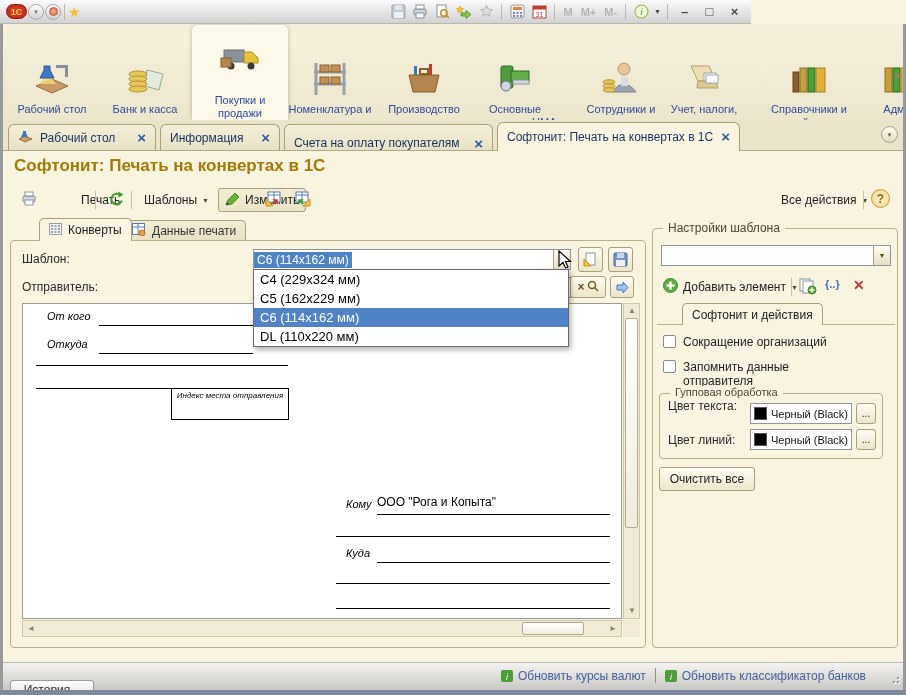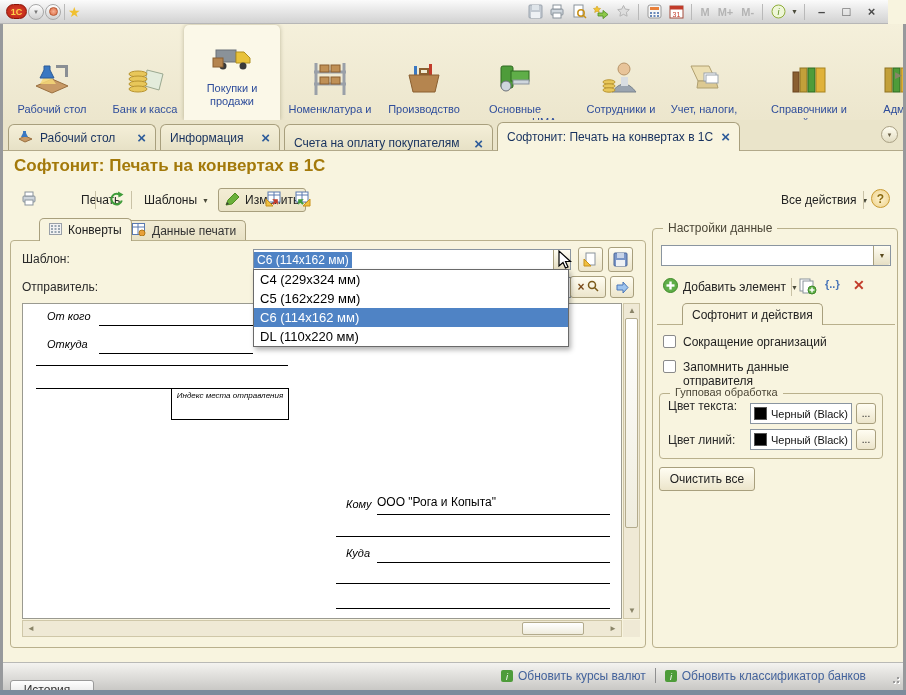--- a/index.html
+++ b/index.html
@@ -1,19 +1,19 @@
 <!DOCTYPE html>
 <html><head>
 <meta charset="utf-8">
 <style>
   *{margin:0;padding:0;box-sizing:border-box;font-family:"Liberation Sans",sans-serif;}
   html,body{background:#8a8d90;}
   .window{position:relative;width:906px;height:695px;background:#F8F4DF;overflow:hidden;}
   
-  .titlebar{position:absolute;left:0;top:0;width:888px;height:24px;
+  .titlebar{position:absolute;left:0;top:0;width:751px;height:24px;
     background:linear-gradient(#fbfbfb,#e8e8e8 45%,#d2d2d2);border-bottom:1px solid #b7b7b7;
     display:flex;align-items:center;padding:0 6px;gap:1px;font-size:12px;color:#2a2a2a;}
   .logo1c{width:21px;height:15px;background:radial-gradient(#e0492f,#b81f12);border-radius:8px;
     color:#ffd24a;font-size:9px;font-weight:bold;display:flex;align-items:center;justify-content:center;border:1px solid #8d1508;}
   .tbround{width:16px;height:16px;border-radius:50%;border:1px solid #a8a8a8;
     background:linear-gradient(#ffffff,#d0d0d0);display:flex;align-items:center;justify-content:center;font-size:6px;color:#777;}
   .tbround .dot{width:9px;height:9px;border-radius:50%;background:radial-gradient(#f5b193,#dd6a43);border:1px solid #b85a35;}
   .tbsep{width:1px;height:16px;background:#b9b9b9;margin:0 2px;}
   .tbstar{color:#f0c030;font-size:14px;line-height:14px;}
   .tbtitle{margin-left:14px;white-space:nowrap;}
@@ -214,21 +214,21 @@
             <g fill="#e8c75a" stroke="#b89430">
               <ellipse cx="15" cy="14" rx="9" ry="3"></ellipse>
               <ellipse cx="15" cy="19" rx="9" ry="3"></ellipse>
               <ellipse cx="15" cy="24" rx="9" ry="3"></ellipse>
               <ellipse cx="15" cy="29" rx="9" ry="3"></ellipse>
             </g>
           </svg>
         </span>
       <span class="rlbl">Банк и касса</span>
     </div>
-    <div class="rsec active" style="left:184px;width:96px;">
+    <div class="rsec active" style="left:192px;width:96px;gap:12px;">
       <span class="ricon">
           <svg width="44" height="40">
             <rect x="6" y="11" width="20" height="12" fill="#8a9299" stroke="#6a7078"></rect>
             <path d="M26 13 h8 l6 6 v5 h-14 z" fill="#e8c23a" stroke="#b08f20"></path>
             <circle cx="13" cy="27" r="3.5" fill="#3a3a3a"></circle>
             <circle cx="33" cy="27" r="3.5" fill="#3a3a3a"></circle>
             <rect x="3" y="19" width="10" height="9" fill="#b5854f" stroke="#8a5f30"></rect>
           </svg>
         </span>
       <span class="rlbl">Покупки и продажи</span>
@@ -503,21 +503,21 @@
       <div class="item">DL (110x220 мм)</div>
     </div>
 
     <span class="cursor">
       <svg width="18" height="19">
           <path d="M2,1 L2,16 L6,12.5 L8.5,18 L11,17 L8.5,11.5 L13.5,11.5 Z" fill="#fff" stroke="#000" stroke-width="1.2"></path>
         </svg>
     </span>
 
     <div class="grpbox" style="left:652px;top:77px;width:246px;height:420px;">
-      <span class="legend">Настройки данные</span>
+      <span class="legend">Настройки шаблона</span>
 
       <div class="combo" style="left:8px;top:16px;width:230px;height:21px;">
         <span class="val"></span>
         <span class="cbtn-drop" style="border-radius:0 2px 2px 0;">▼</span>
       </div>
 
       <div class="tbtn" style="position:absolute;left:3px;top:46px;">
         <span><svg width="15" height="15">
               <circle cx="7.5" cy="7.5" r="7" fill="#5fae48" stroke="#3f8a28"></circle>
               <rect x="6.3" y="3.5" width="2.4" height="8" fill="#fff"></rect>

